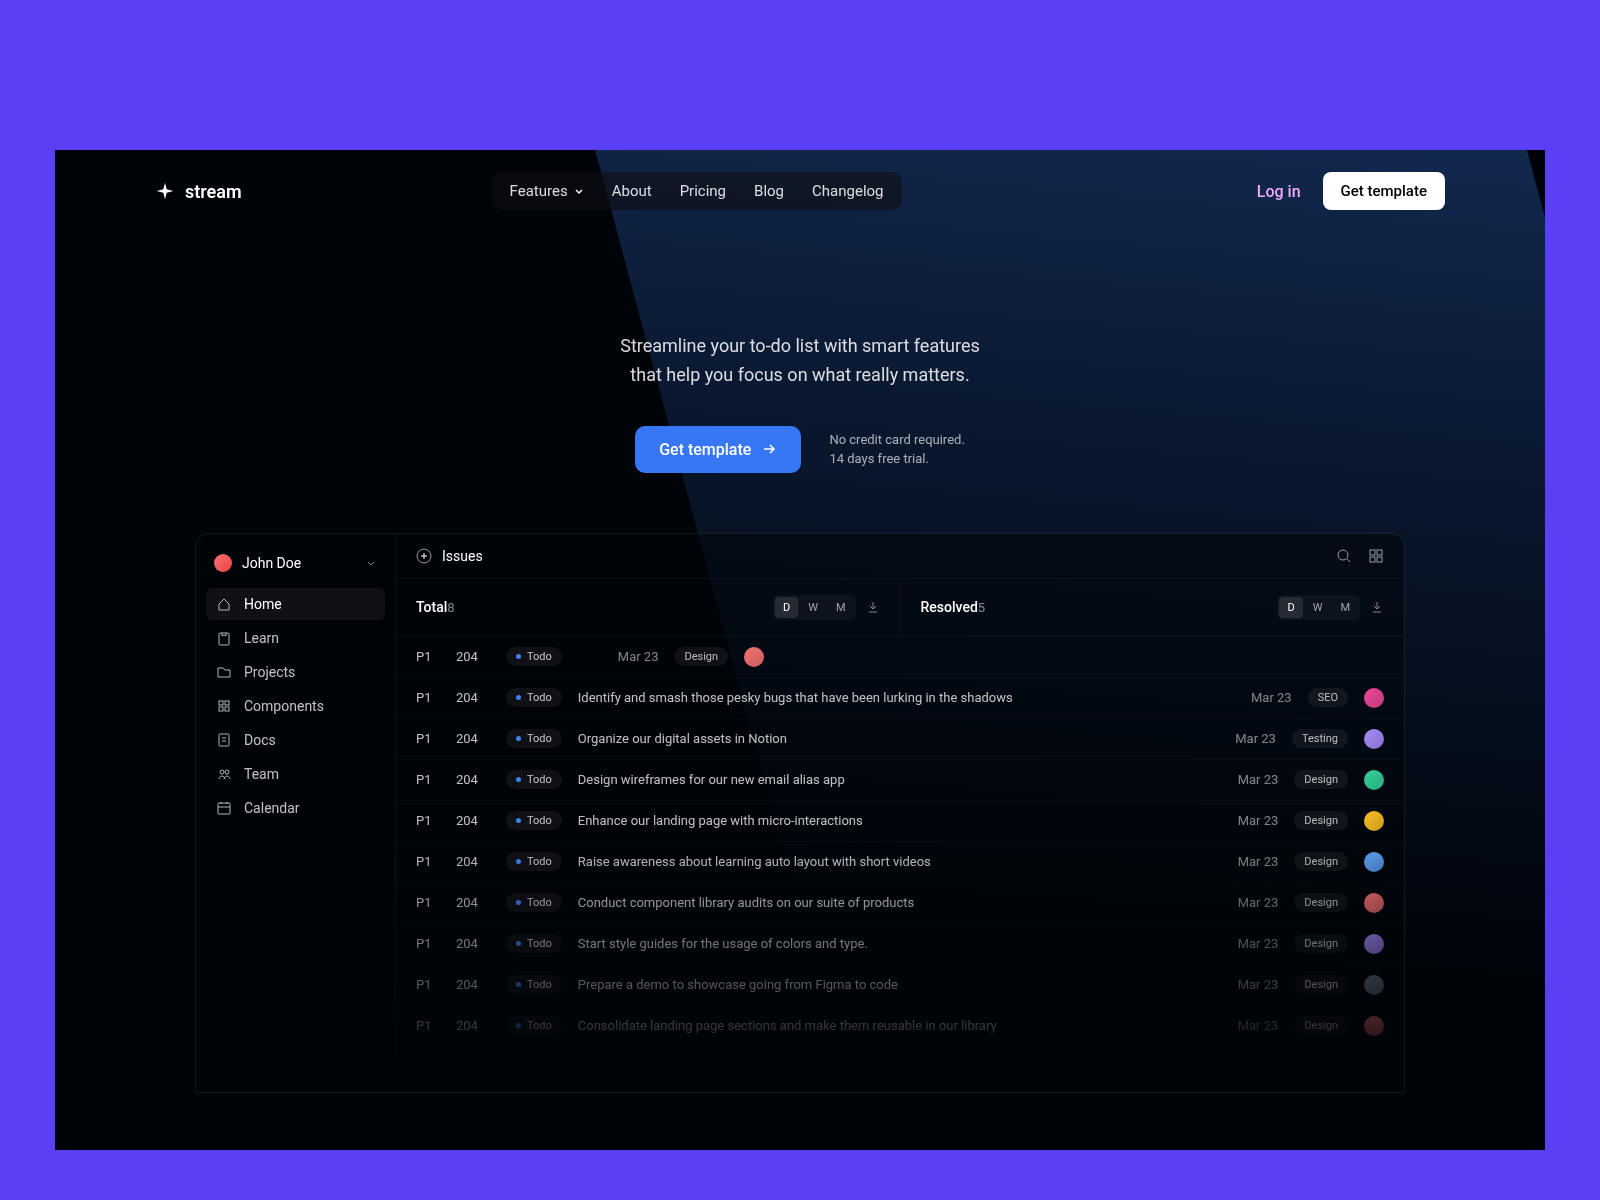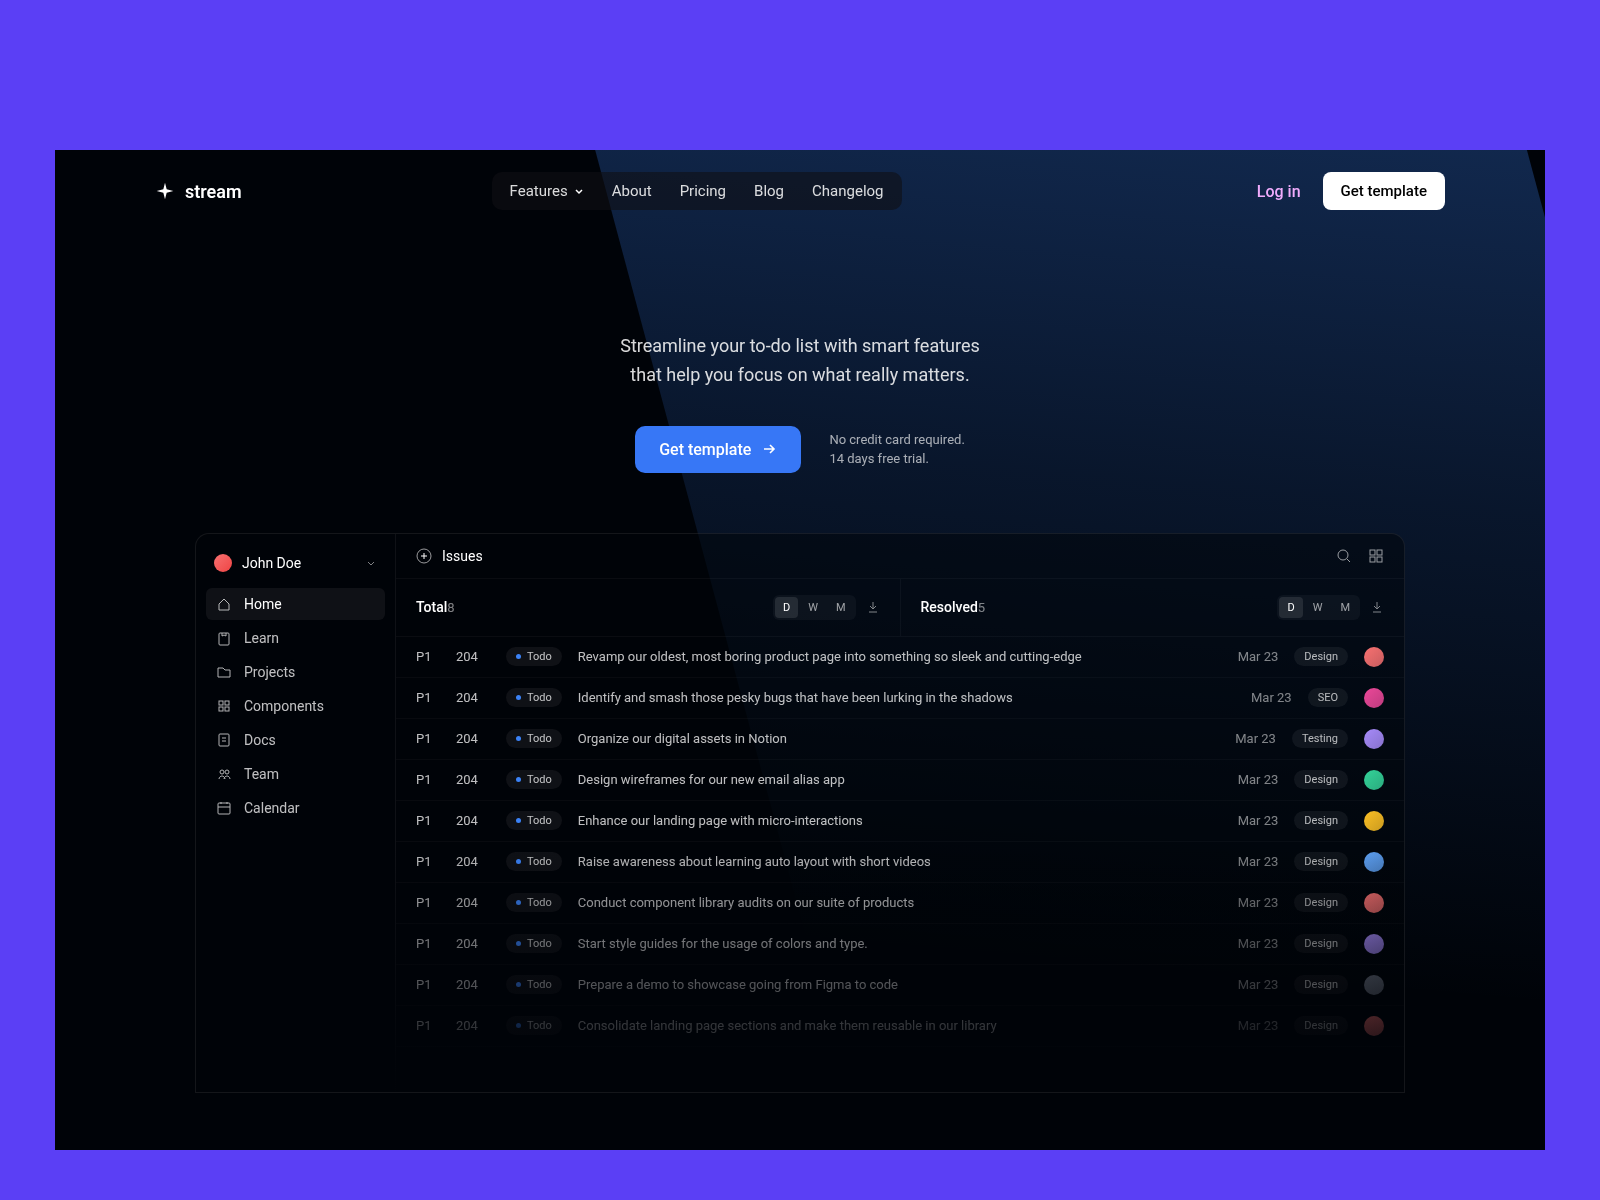--- a/index.html
+++ b/index.html
@@ -219,21 +219,20 @@
             </svg>
           </div>
         </div>
 
 
       <div class="rows" id="rows">
           <div class="row">
             <span class="priority">P1</span>
             <span class="rid">204</span>
             <span class="pill"><span class="dot"></span>Todo</span>
-            <span class="title-cell">Revamp our oldest, most boring product page into something so sleek and cutting-edge</span>
             <span class="date">Mar 23</span>
             <span class="tag">Design</span>
             <span class="av" style="background:linear-gradient(135deg,#f87171,#f87171cc)"></span>
           </div>
           <div class="row">
             <span class="priority">P1</span>
             <span class="rid">204</span>
             <span class="pill"><span class="dot"></span>Todo</span>
             <span class="title-cell">Identify and smash those pesky bugs that have been lurking in the shadows</span>
             <span class="date">Mar 23</span>

